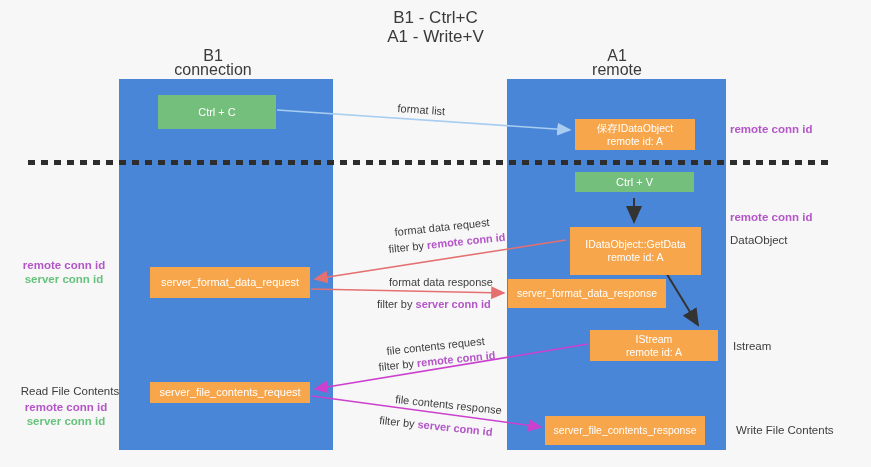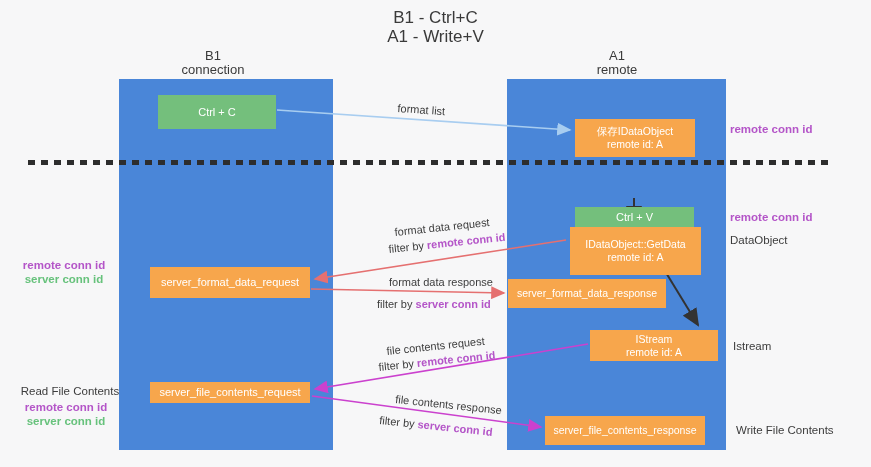--- a/index.html
+++ b/index.html
@@ -5,21 +5,21 @@
   html,body{margin:0;padding:0;background:#f7f7f8;}
   #canvas{
     position:relative;width:871px;height:467px;overflow:hidden;
     font-family:"Liberation Sans",sans-serif;color:#3c3c3c;background:#f7f7f8;
   }
   .abs{position:absolute;}
   
   .title{left:0;top:8;width:871px;text-align:center;font-size:17px;line-height:19px;color:#3a3a3a;}
   .title div{margin:0;}
   
-  .col-header{width:120px;text-align:center;font-size:13px;line-height:14px;color:#3a3a3a;}
+  .col-header{width:120px;text-align:center;font-size:16px;line-height:14px;color:#3a3a3a;}
   
   .lifeline{background:#4a86d8;z-index:1;}
   
   .dashline{
     left:28px;top:160px;width:802px;height:5px;z-index:2;
     background:repeating-linear-gradient(90deg,#2d2d2d 0 7px,transparent 7px 13px);
   }
   
   .node{z-index:3;color:#fff;display:flex;flex-direction:column;align-items:center;justify-content:center;
         font-size:11px;line-height:13px;text-align:center;white-space:nowrap;}
@@ -79,26 +79,26 @@
     <line x1="566" y1="240" x2="315" y2="279" stroke="#e57070" stroke-width="1.6" marker-end="url(#arr-salmon)"></line>
     <line x1="311" y1="289" x2="504" y2="293" stroke="#e57070" stroke-width="1.6" marker-end="url(#arr-salmon)"></line>
     <line x1="588" y1="344" x2="315" y2="389" stroke="#cb41ce" stroke-width="1.6" marker-end="url(#arr-magenta)"></line>
     <line x1="312" y1="396" x2="541" y2="427" stroke="#cb41ce" stroke-width="1.6" marker-end="url(#arr-magenta)"></line>
   </svg>
 
   <div class="abs node green" style="left:158px;top:95px;width:118px;height:34px;">
     <span>Ctrl + C</span>
   </div>
 
-  <div class="abs node orange" style="left:575px;top:119px;width:120px;height:38px;font-size:10.5px;">
+  <div class="abs node orange" style="left:575px;top:119px;width:120px;height:31px;font-size:10.5px;">
     <span>保存IDataObject</span>
     <span>remote id: A</span>
   </div>
 
-  <div class="abs node green" style="left:575px;top:172px;width:119px;height:20px;margin-top:35px;">
+  <div class="abs node green" style="left:575px;top:172px;width:119px;height:20px;">
     <span>Ctrl + V</span>
   </div>
 
   <div class="abs node orange" style="left:570px;top:227px;width:131px;height:48px;font-size:10.5px;">
     <span>IDataObject::GetData</span>
     <span>remote id: A</span>
   </div>
 
   <div class="abs node orange" style="left:150px;top:267px;width:160px;height:31px;">
     <span>server_format_data_request</span>

